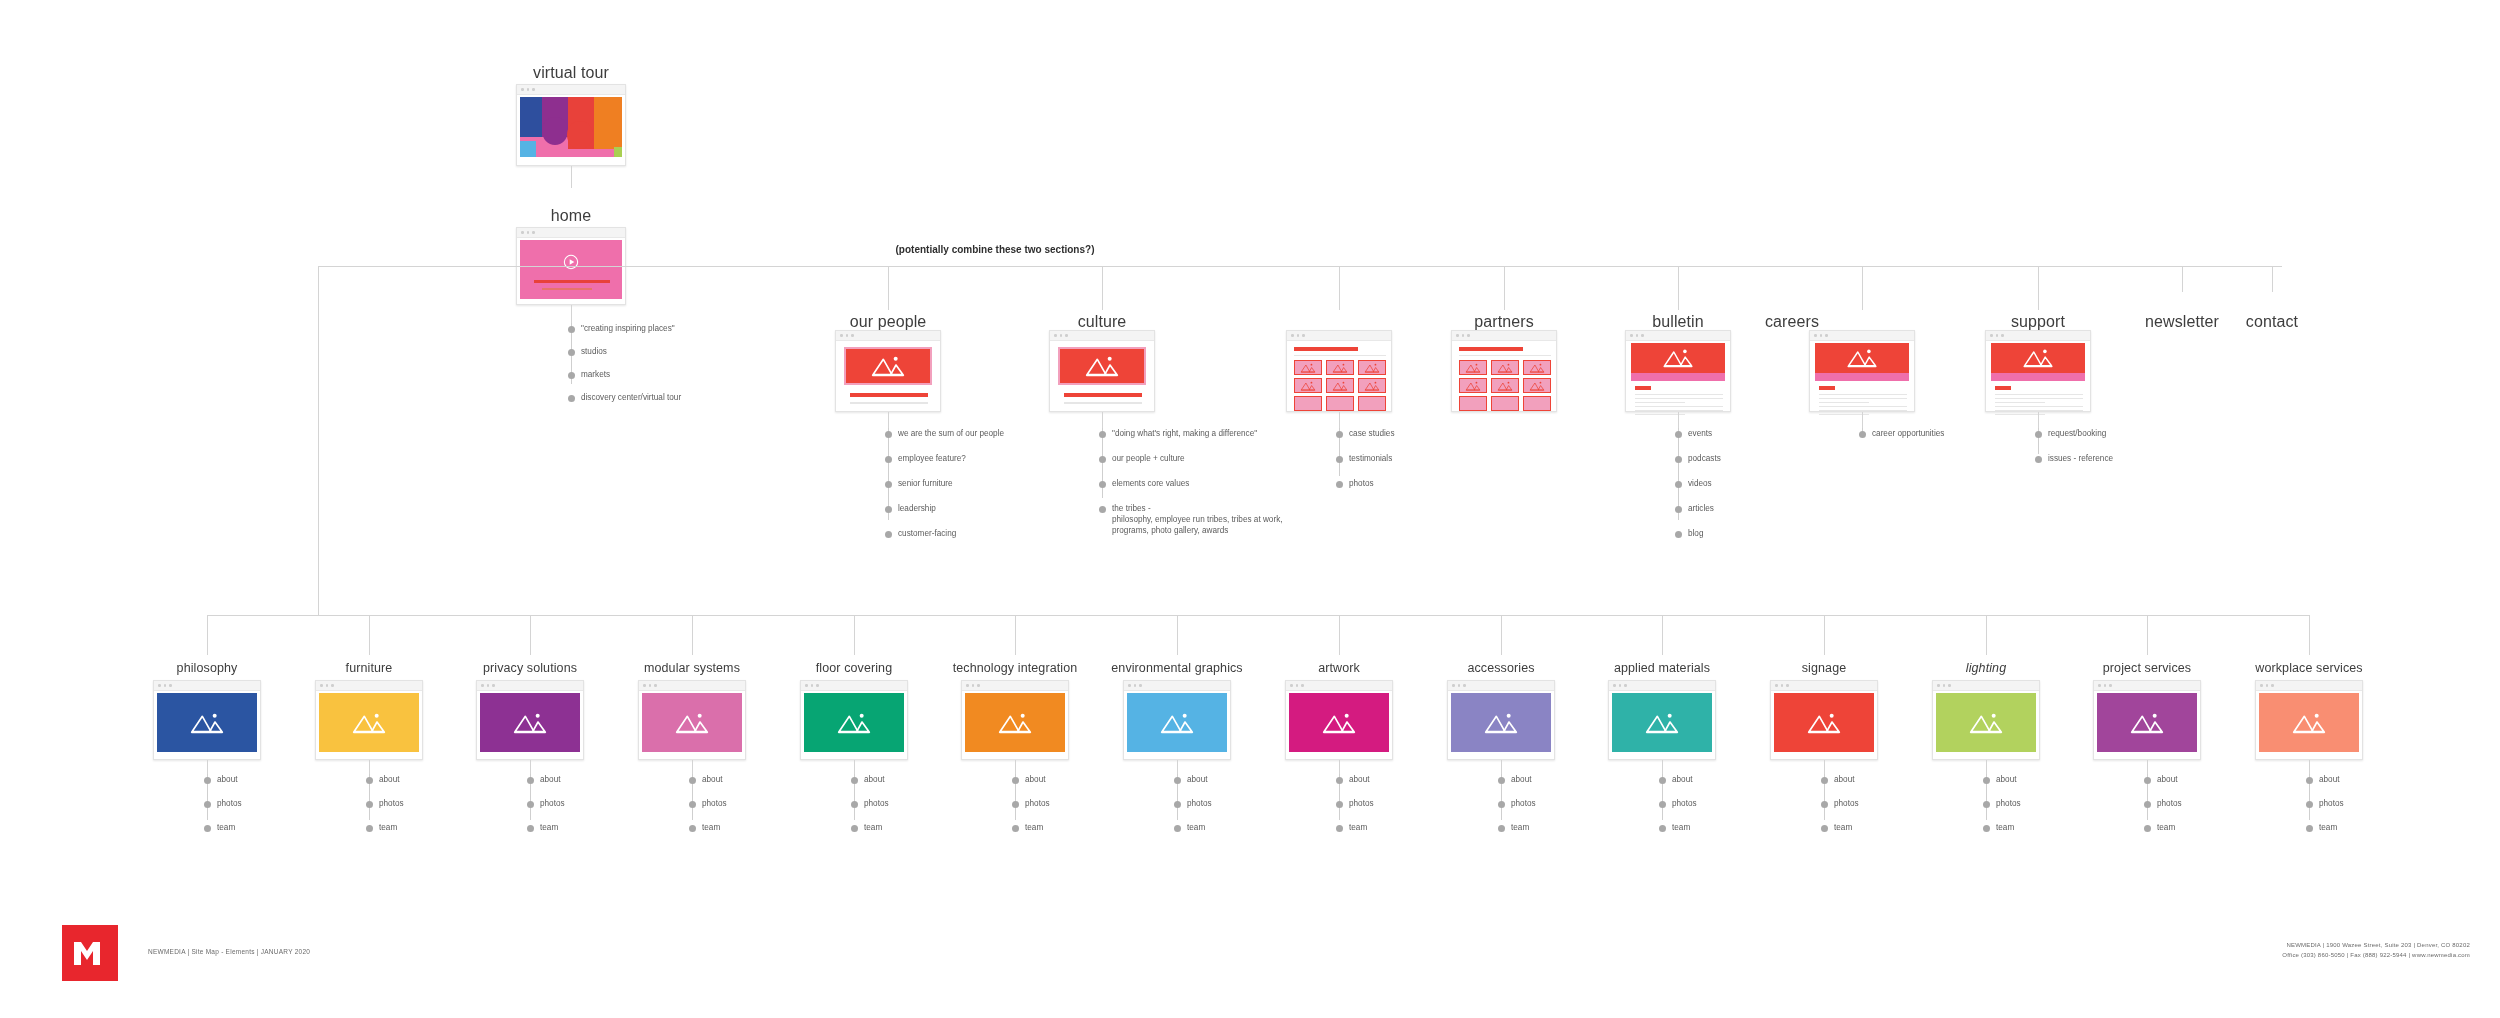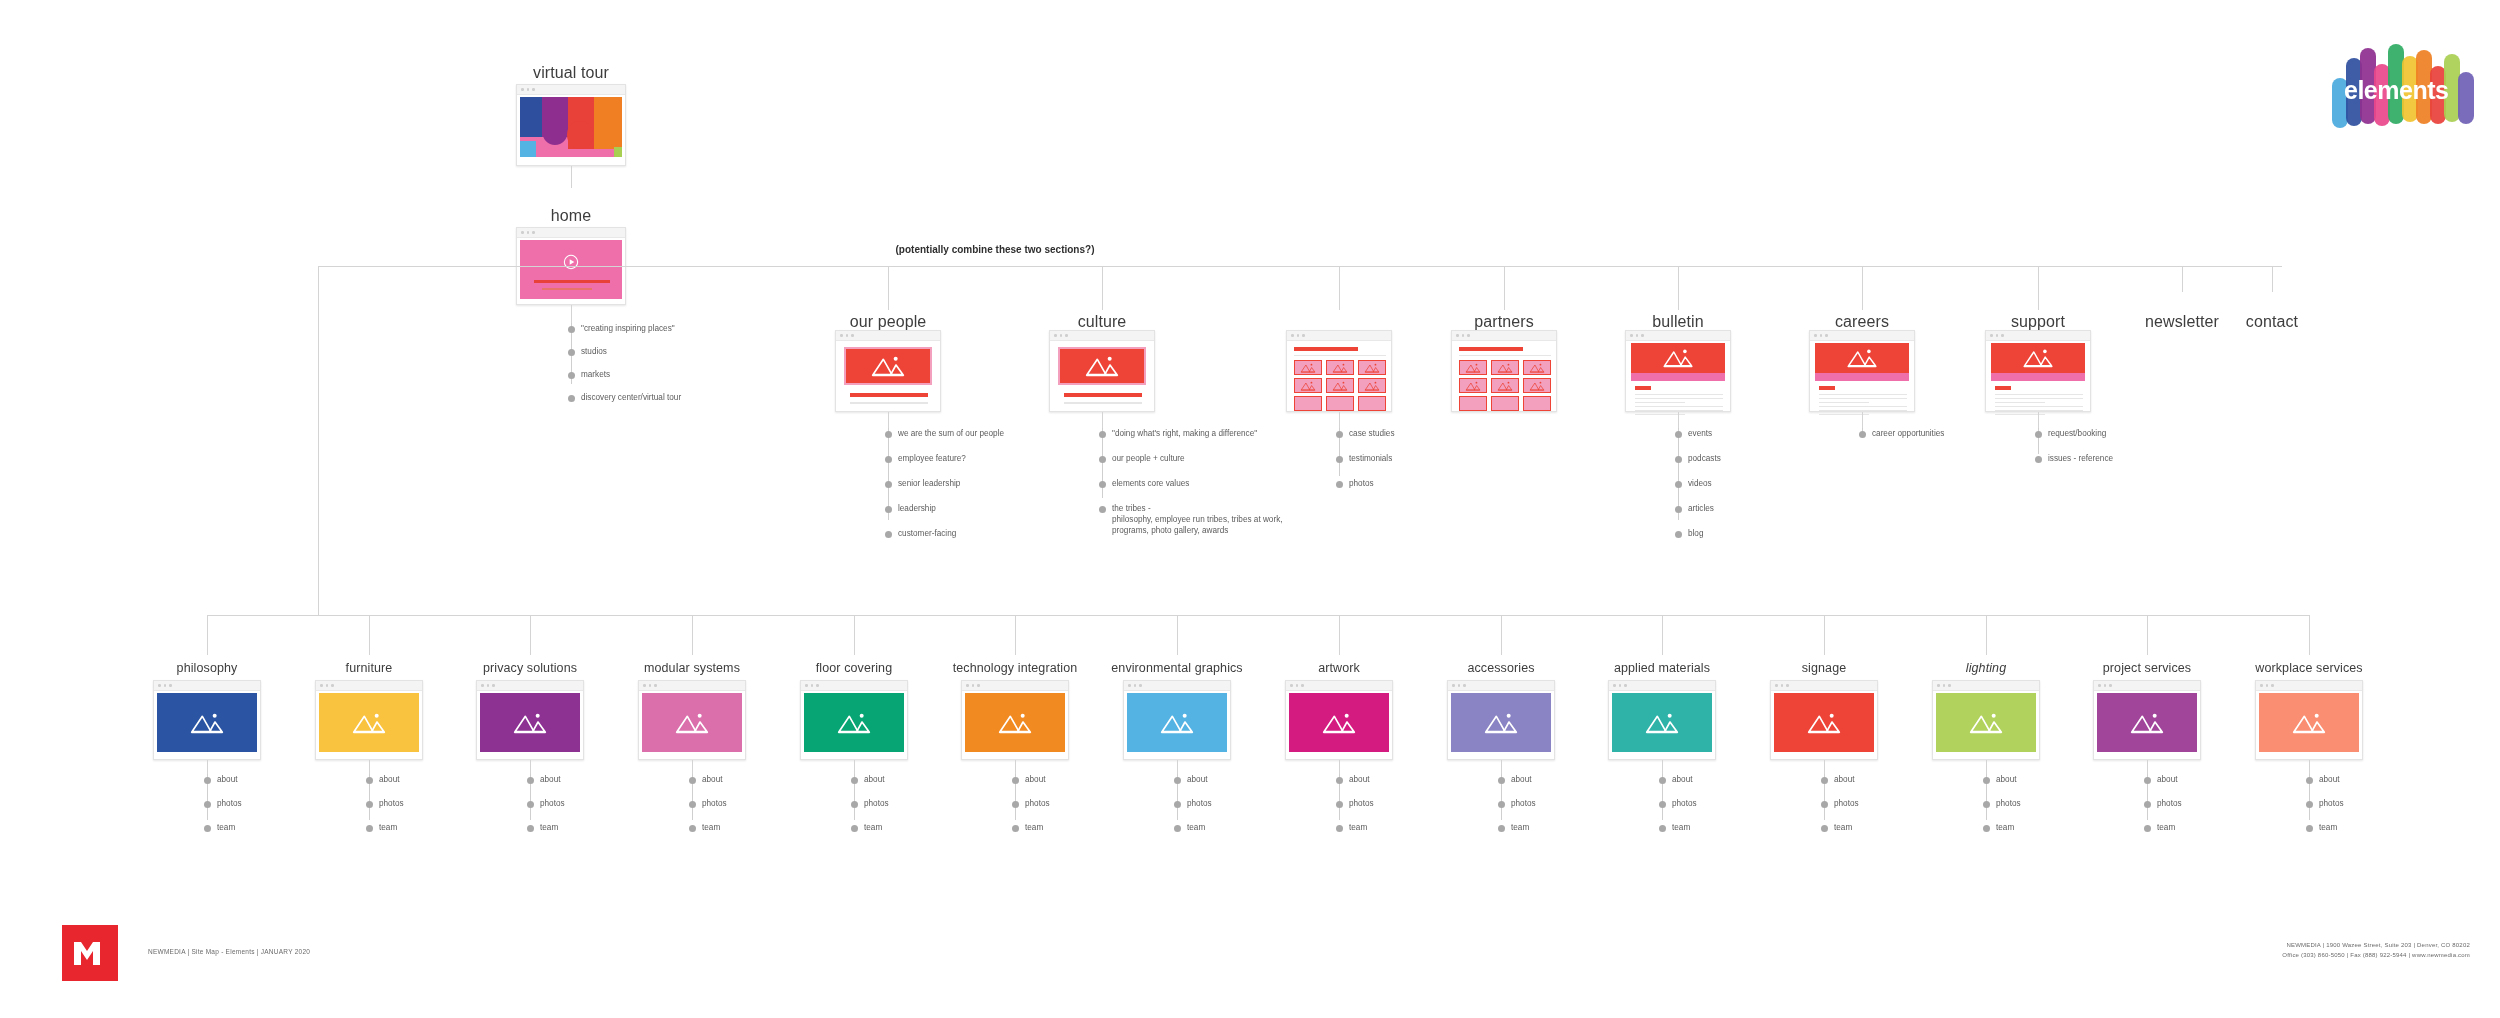--- a/index.html
+++ b/index.html
@@ -152,21 +152,21 @@
       <div class="brow" style="margin-bottom: 14px;">
         <div class="bull"></div>
         <span class="btxt">we are the sum of our people</span>
       </div>
       <div class="brow" style="margin-bottom: 14px;">
         <div class="bull"></div>
         <span class="btxt">employee feature?</span>
       </div>
       <div class="brow" style="margin-bottom: 14px;">
         <div class="bull"></div>
-        <span class="btxt">senior leadership</span>
+        <span class="btxt">senior furniture</span>
       </div>
       <div class="brow" style="margin-bottom: 14px;">
         <div class="bull"></div>
         <span class="btxt">leadership</span>
       </div>
       <div class="brow" style="margin-bottom: 14px;">
         <div class="bull"></div>
         <span class="btxt">customer-facing</span>
       </div>
     </div>
@@ -458,21 +458,21 @@
       <div class="brow" style="margin-bottom: 14px;">
         <div class="bull"></div>
         <span class="btxt">articles</span>
       </div>
       <div class="brow" style="margin-bottom: 14px;">
         <div class="bull"></div>
         <span class="btxt">blog</span>
       </div>
     </div>
     <div class="ln v" style="left: 1862px; top: 266px; width: 1px; height: 44px;"></div>
-    <div class="ttl" style="left: 1862px; top: 313px;">careers</div>
+    <div class="ttl" style="left: 1792px; top: 313px;">careers</div>
     <div class="card" style="left: 1809px; top: 330px; width: 106px; height: 82px;">
       <div class="chrome">
         <span class="dot"></span>
         <span class="dot"></span>
         <span class="dot"></span>
       </div>
       <div class="body" style="height: 72px;">
         <div style="position: absolute; left: 5px; top: 2px; right: 5px; height: 30px; background: rgb(238, 68, 56);">
           <div class="ph">
             <svg width="30" height="22" viewBox="0 0 100 72">
@@ -1092,33 +1092,20 @@
       </div>
       <div class="brow" style="margin-bottom: 13px;">
         <div class="bull"></div>
         <span class="btxt">photos</span>
       </div>
       <div class="brow" style="margin-bottom: 13px;">
         <div class="bull"></div>
         <span class="btxt">team</span>
       </div>
     </div>
-    <div class="logo-el" style="left: 2330px; top: 38px; width: 160px; height: 90px;">
-      <div class="bar" style="left: 2px; top: 40px; width: 16px; height: 50px; background: rgb(74, 169, 221); opacity: 0.92;"></div>
-      <div class="bar" style="left: 16px; top: 20px; width: 16px; height: 68px; background: rgb(46, 79, 158); opacity: 0.92;"></div>
-      <div class="bar" style="left: 30px; top: 10px; width: 16px; height: 76px; background: rgb(142, 47, 143); opacity: 0.92;"></div>
-      <div class="bar" style="left: 44px; top: 26px; width: 16px; height: 62px; background: rgb(233, 70, 138); opacity: 0.92;"></div>
-      <div class="bar" style="left: 58px; top: 6px; width: 16px; height: 80px; background: rgb(46, 171, 98); opacity: 0.92;"></div>
-      <div class="bar" style="left: 72px; top: 18px; width: 16px; height: 66px; background: rgb(240, 195, 48); opacity: 0.92;"></div>
-      <div class="bar" style="left: 86px; top: 12px; width: 16px; height: 74px; background: rgb(239, 127, 34); opacity: 0.92;"></div>
-      <div class="bar" style="left: 100px; top: 28px; width: 16px; height: 58px; background: rgb(232, 65, 58); opacity: 0.92;"></div>
-      <div class="bar" style="left: 114px; top: 16px; width: 16px; height: 68px; background: rgb(169, 207, 82); opacity: 0.92;"></div>
-      <div class="bar" style="left: 128px; top: 34px; width: 16px; height: 52px; background: rgb(111, 95, 181); opacity: 0.92;"></div>
-      <div class="wordmark" style="left: 14px; top: 38px;">elements</div>
-    </div>
     <div class="nm-logo" style="left: 62px; top: 925px; width: 56px; height: 56px;">
       <svg width="36" height="30" viewBox="0 0 36 30">
         <path d="M2 4 L2 27 L9 27 L9 13 L15 22 L21 13 L21 27 L28 27 L28 4 L21 4 L15 13 L9 4 Z" fill="#ffffff"></path>
       </svg>
     </div>
     <div class="foot-l" style="left: 148px; top: 948px;">NEWMEDIA  |  Site Map - Elements | JANUARY 2020</div>
     <div class="foot-r" style="right: 30px; top: 940px;">NEWMEDIA | 1900 Wazee Street, Suite 203 | Denver, CO  80202
 Office (303) 860-5050 | Fax (888) 922-5944 | www.newmedia.com</div>
   </div>
 

